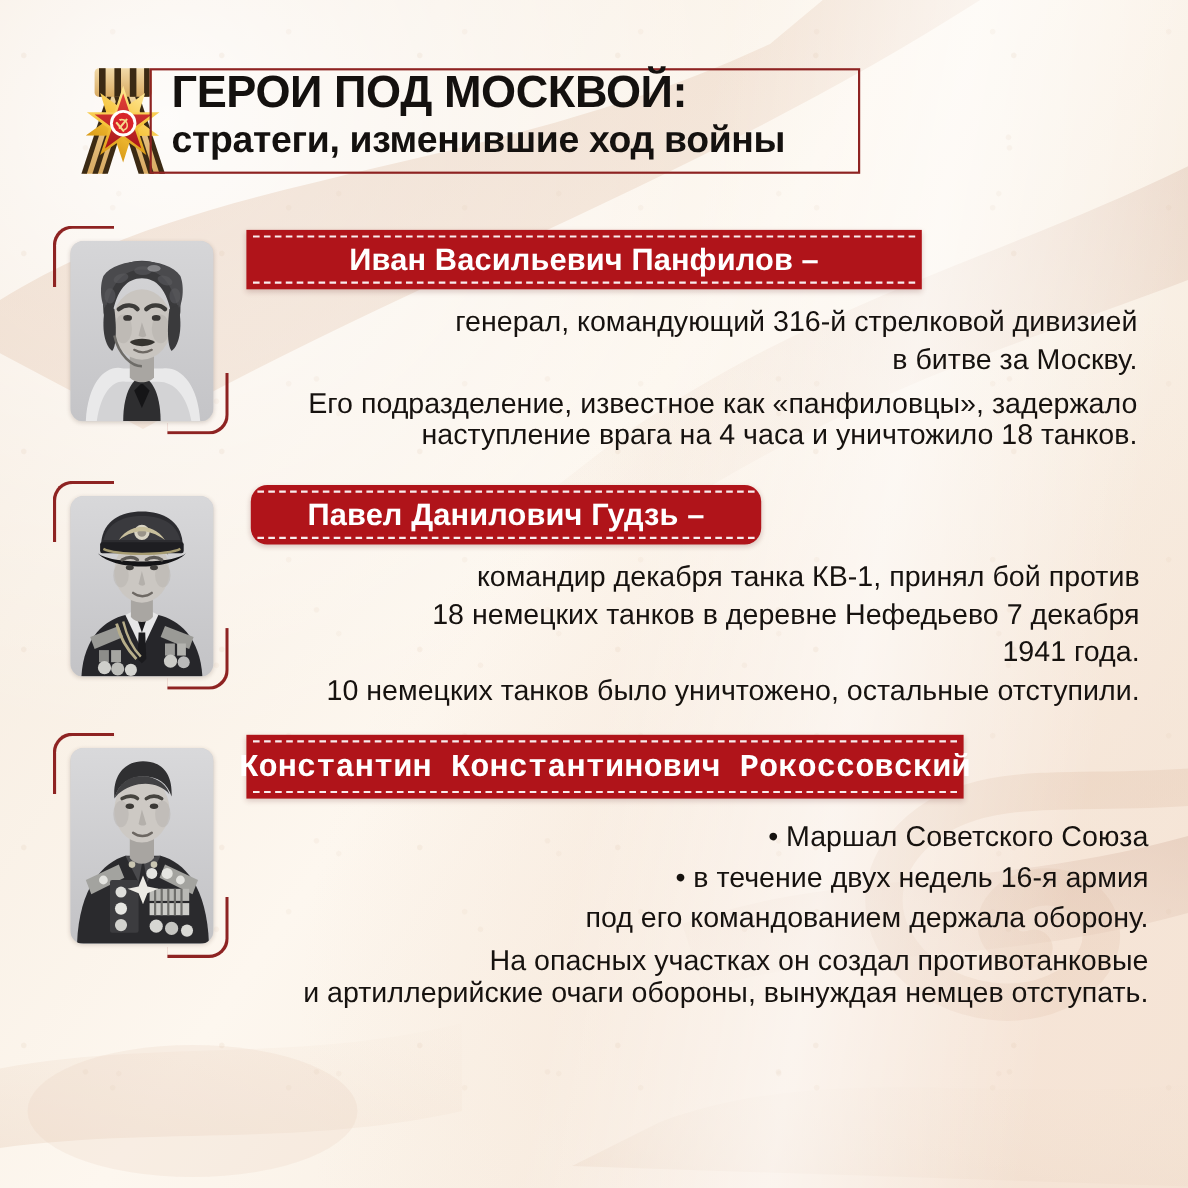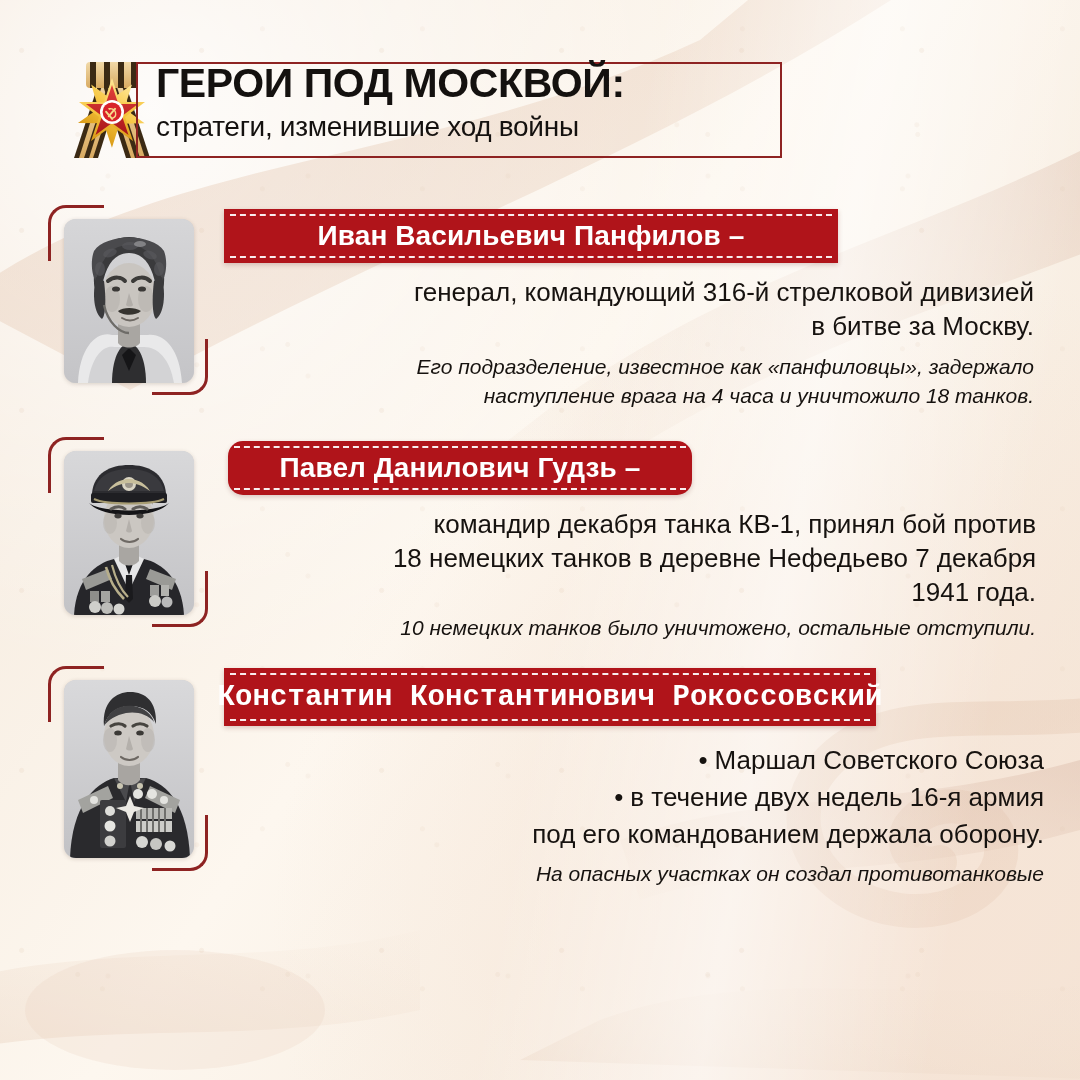--- a/index.html
+++ b/index.html
@@ -87,22 +87,22 @@
   }
   .title-line1 {
     font-size: 41px;
     font-weight: bold;
     color: #14110f;
     letter-spacing: -0.4px;
     line-height: 46px;
     white-space: nowrap;
   }
   .title-line2 {
-    font-size: 28px;
-    font-weight: normal;
+    font-size: 34px;
+    font-weight: bold;
     color: #14110f;
     letter-spacing: -0.3px;
     line-height: 42px;
     white-space: nowrap;
   }
 
   
   .block {
     position: absolute;
     left: 48px;
@@ -200,25 +200,24 @@
   #block-2 .body-text { left: 176px; top: 76px; width: 820px; }
 
   .primary-line {
     font-size: 26px;
     color: #16120f;
     line-height: 34px;
     white-space: nowrap;
   }
   .secondary-block { margin-top: 9px; }
   .secondary-line {
-    font-size: 21px;
+    font-size: 26px;
     color: #16120f;
     line-height: 29px;
     white-space: nowrap;
-    font-style: italic;
   }
   .bullet-line {
     font-size: 26px;
     color: #16120f;
     line-height: 37px;
     white-space: nowrap;
   }
   .bullet-line .dot { margin-right: 7px; }
   .bullet-cont { padding-left: 26px; }
 </style>
@@ -571,17 +570,18 @@
     <div class="body-text">
       <div class="bullet-line">
         <span class="dot">•</span><span>Маршал Советского Союза</span>
       </div>
       <div class="bullet-line">
         <span class="dot">•</span><span>в течение двух недель 16-я армия</span>
       </div>
       <div class="bullet-line bullet-cont">под его командованием держала оборону.</div>
       <div class="secondary-block" style="margin-top:6px; padding-left:26px;">
         <div class="secondary-line">На опасных участках он создал противотанковые</div>
+        <div class="secondary-line">и артиллерийские очаги обороны, вынуждая немцев отступать.</div>
       </div>
     </div>
   </div>
 
 </div>
 
 </body></html>

